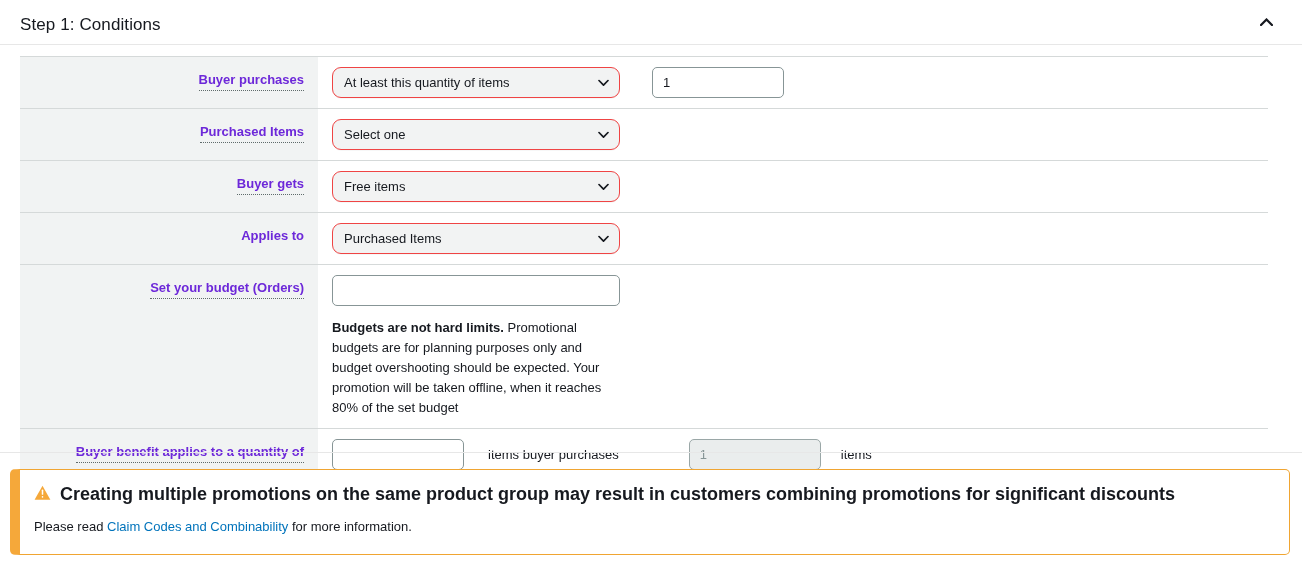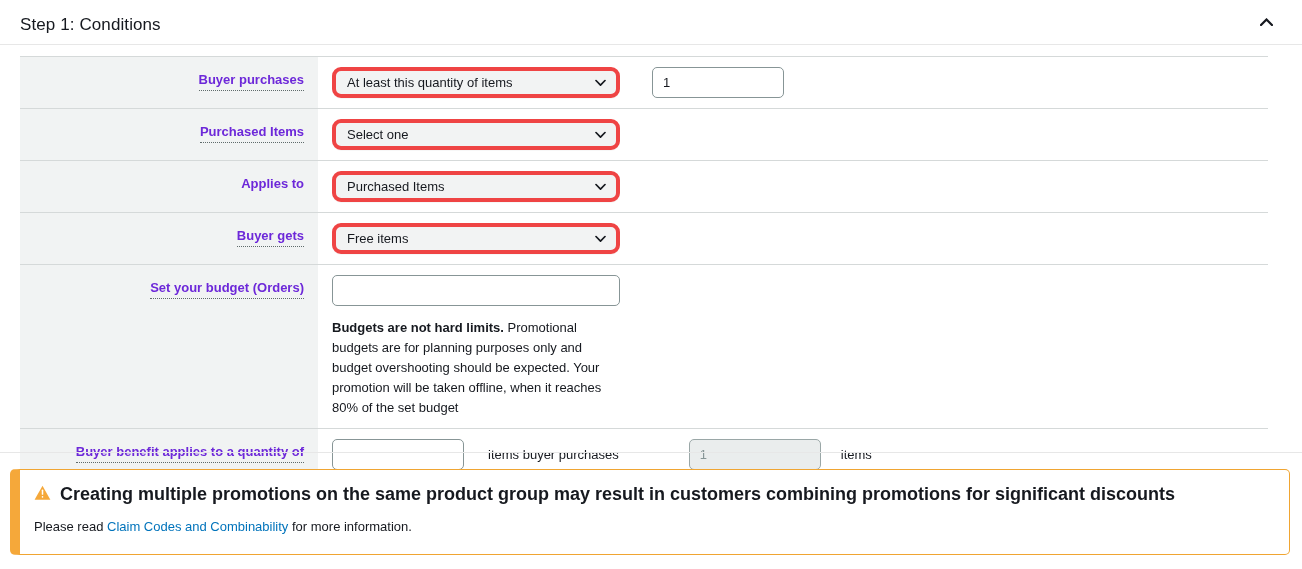--- a/index.html
+++ b/index.html
@@ -98,21 +98,21 @@
     display: flex;
     align-items: flex-start;
   }
 
   
   .sel {
     position: relative;
     width: 288px;
     height: 31px;
     background: #f2f3f3;
-    border: 4px solid #ef4444;
+    border: 1px solid #ef4444;
     border-radius: 9px;
     display: flex;
     align-items: center;
     padding: 0 28px 0 11px;
     font-size: 13px;
     color: #16191f;
     cursor: pointer;
     box-shadow: 0 1px 0 rgba(0,0,0,0.03);
   }
   .sel .sel-text {
@@ -268,42 +268,42 @@
               <svg class="chev-down" viewBox="0 0 11 7">
                 <path d="M1 1 L5.5 5.6 L10 1" fill="none" stroke="#16191f" stroke-width="1.7" stroke-linecap="round" stroke-linejoin="round"></path>
               </svg>
             </div>
           </div>
         </td>
       </tr>
 
       <tr>
         <td class="label-cell">
-          <span class="field-label">Applies to</span>
+          <span class="field-label hinted">Buyer gets</span>
         </td>
         <td class="control-cell">
           <div class="ctrl-row">
             <div class="sel">
-              <span class="sel-text">Purchased Items</span>
+              <span class="sel-text">Free items</span>
               <svg class="chev-down" viewBox="0 0 11 7">
                 <path d="M1 1 L5.5 5.6 L10 1" fill="none" stroke="#16191f" stroke-width="1.7" stroke-linecap="round" stroke-linejoin="round"></path>
               </svg>
             </div>
           </div>
         </td>
       </tr>
 
       <tr>
         <td class="label-cell">
-          <span class="field-label hinted">Buyer gets</span>
+          <span class="field-label">Applies to</span>
         </td>
         <td class="control-cell">
           <div class="ctrl-row">
             <div class="sel">
-              <span class="sel-text">Free items</span>
+              <span class="sel-text">Purchased Items</span>
               <svg class="chev-down" viewBox="0 0 11 7">
                 <path d="M1 1 L5.5 5.6 L10 1" fill="none" stroke="#16191f" stroke-width="1.7" stroke-linecap="round" stroke-linejoin="round"></path>
               </svg>
             </div>
           </div>
         </td>
       </tr>
 
       <tr>
         <td class="label-cell">

